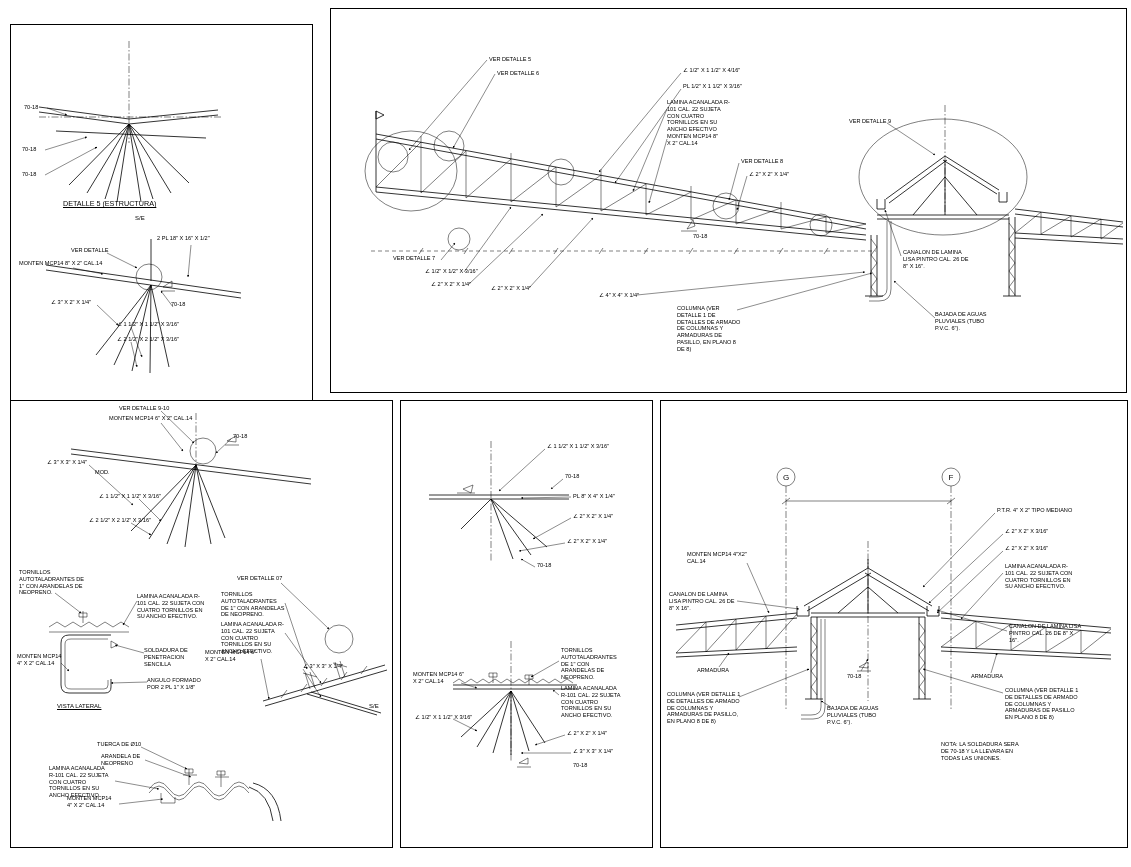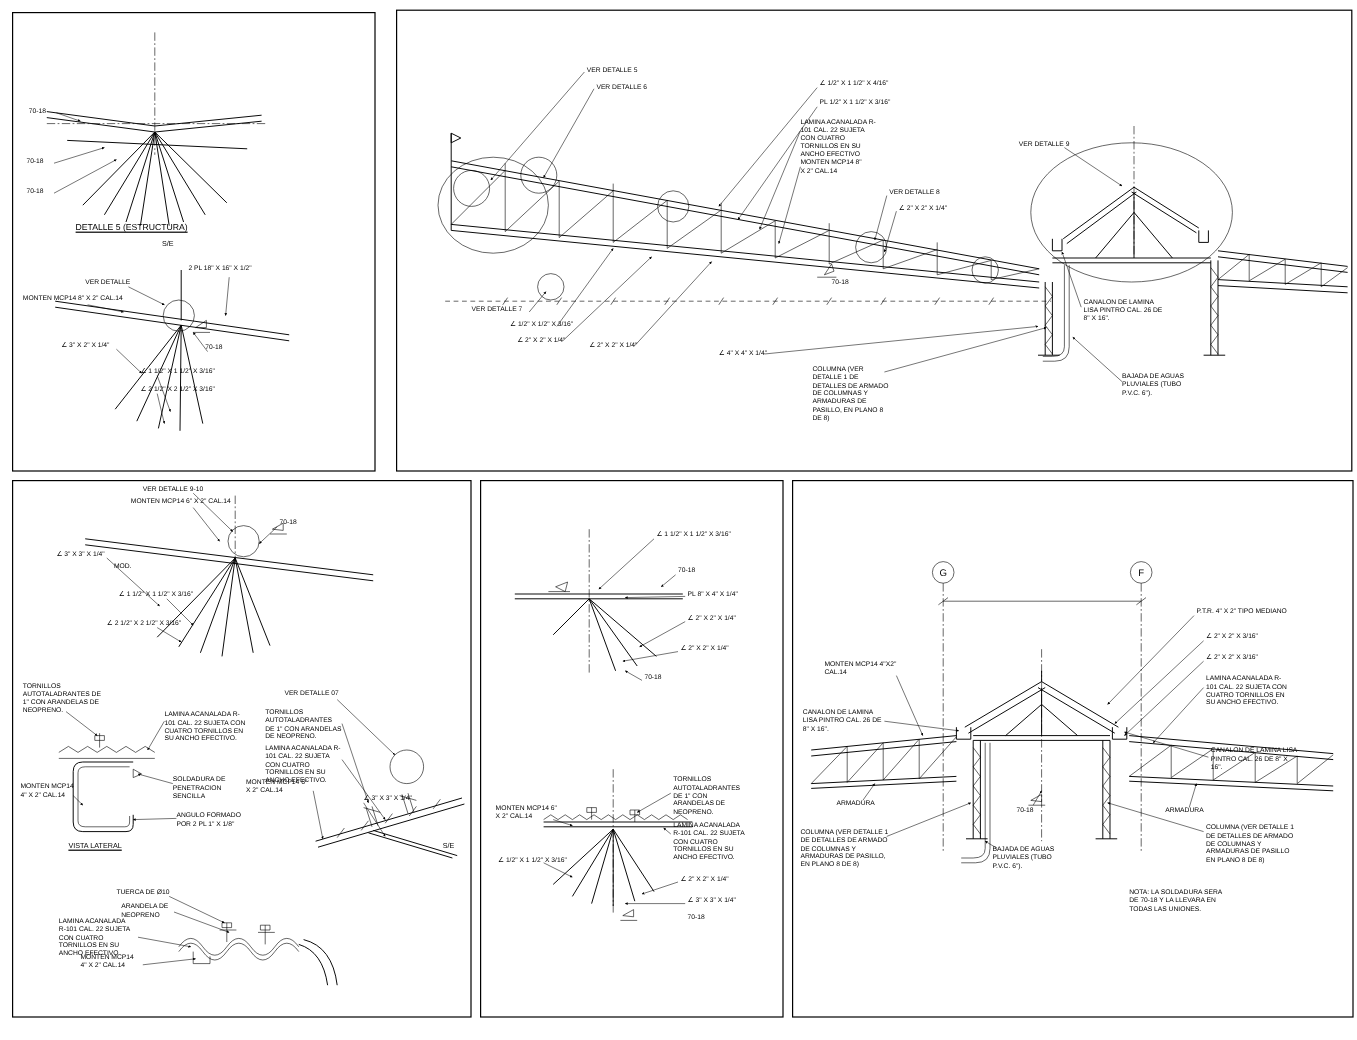--- a/index.html
+++ b/index.html
@@ -17,21 +17,21 @@
   .cl{stroke:#000;stroke-width:.5;fill:none;stroke-dasharray:7 2 1.5 2}
   .dsh{stroke:#000;stroke-width:.5;fill:none;stroke-dasharray:4 3}
   .ld{stroke:#000;stroke-width:.45;fill:none}
   .svgt{font-family:"Liberation Sans",sans-serif;font-size:8px;fill:#000;text-anchor:middle}
 </style>
 </head>
 <body>
 
 <div id="sheet">
 
-  <div class="panel" style="left:10px;top:10px;width:301px;height:381px">
+  <div class="panel" style="left:10px;top:24px;width:301px;height:381px">
     <svg width="299" height="379" viewBox="0 0 299 379">
       <defs>
           <marker id="ar1" viewBox="0 0 6 6" refX="5.5" refY="3" markerWidth="5" markerHeight="5" orient="auto">
             <path d="M0 0L6 3L0 6z" fill="#000"></path>
           </marker>
         </defs>
       <g class="cl">
           <path d="M118 16 V118 M28 92 H212"></path>
         </g>
       <g class="ln">

